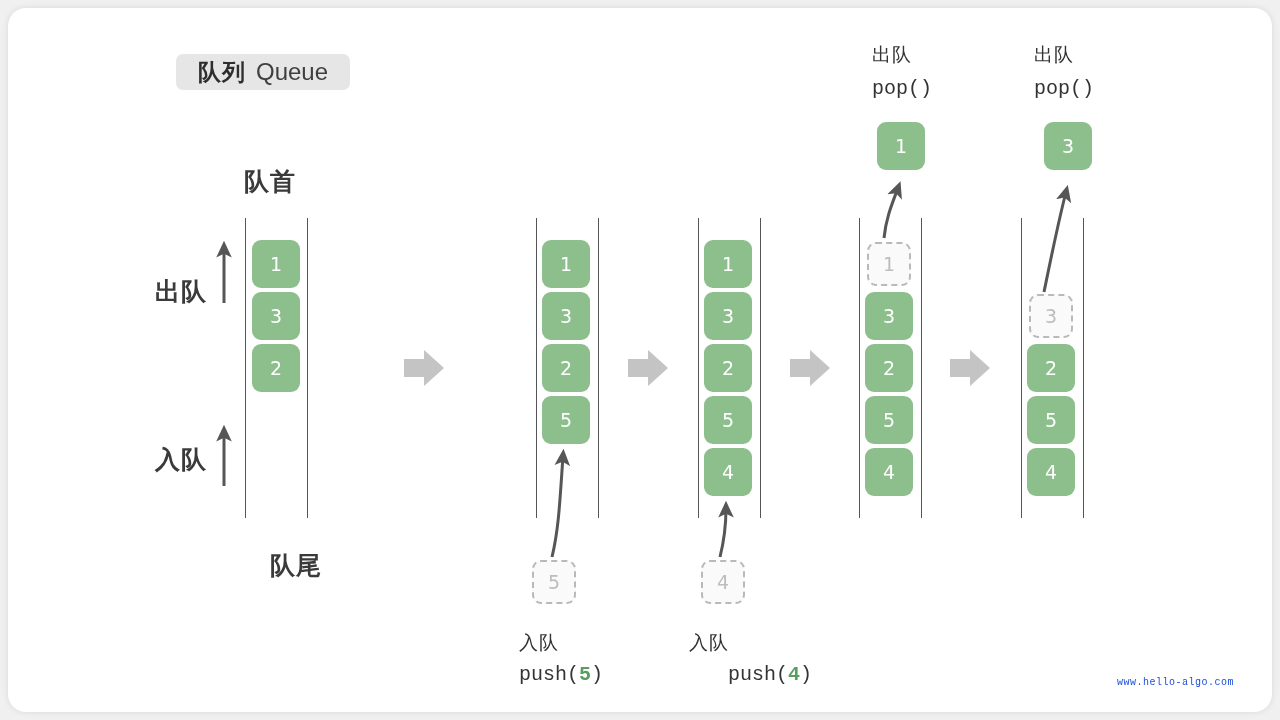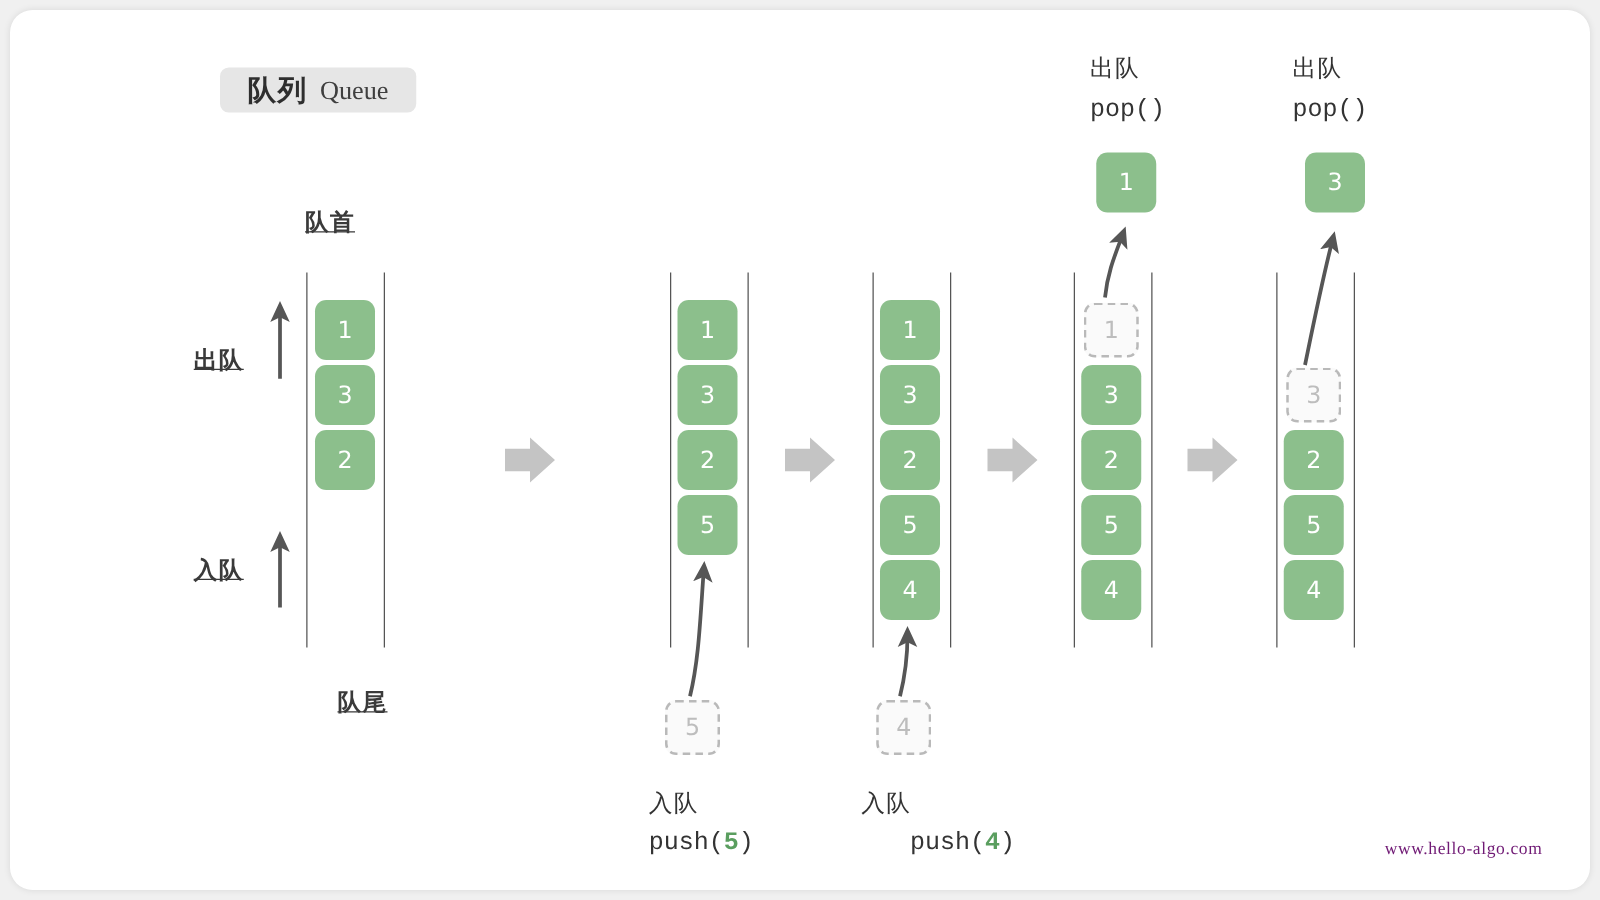--- a/index.html
+++ b/index.html
@@ -44,36 +44,35 @@
     border-radius: 7px;
     box-sizing: border-box;
   }
   .title-cn {
     font-size: 23px;
     font-weight: bold;
     color: #2e2e2e;
     letter-spacing: 1px;
   }
   .title-en {
-    font-family: Liberation Serif, serif;
-    font-size: 21px;
+    font-family: Liberation Sans, sans-serif;
+    font-size: 24px;
     color: #3f3f3f;
   }
 
   
   .lbl {
     position: absolute;
     color: #3a3a3a;
     white-space: pre;
   }
   .lbl-cn-bold {
-    font-size: 19px;
+    font-size: 25px;
     font-weight: bold;
     letter-spacing: 1px;
-    text-decoration: underline;
   }
   .lbl-cn {
     font-size: 19px;
     letter-spacing: 1px;
     color: #333;
   }
   .lbl-mono {
     font-family: Liberation Mono, monospace;
     font-size: 20px;
     color: #333;
@@ -121,23 +120,23 @@
     left: 0; top: 0;
     width: 1280px;
     height: 720px;
     pointer-events: none;
   }
 
   .watermark {
     position: absolute;
     right: 38px;
     bottom: 24px;
-    font-family: Liberation Serif, serif;
-    font-size: 14px;
-    color: #701a75;
+    font-family: Liberation Mono, monospace;
+    font-size: 10px;
+    color: #1d4ed8;
     letter-spacing: 0.5px;
   }
 </style>
 </head>
 <body>
 
 <div id="stage">
   <div id="card">
 
     <div class="title-badge">

